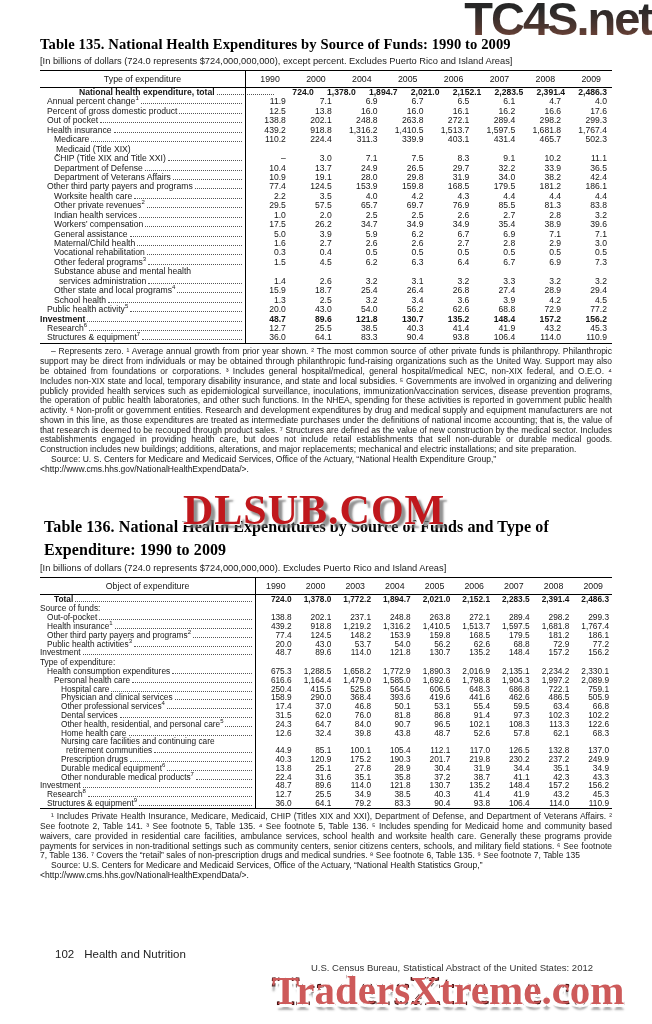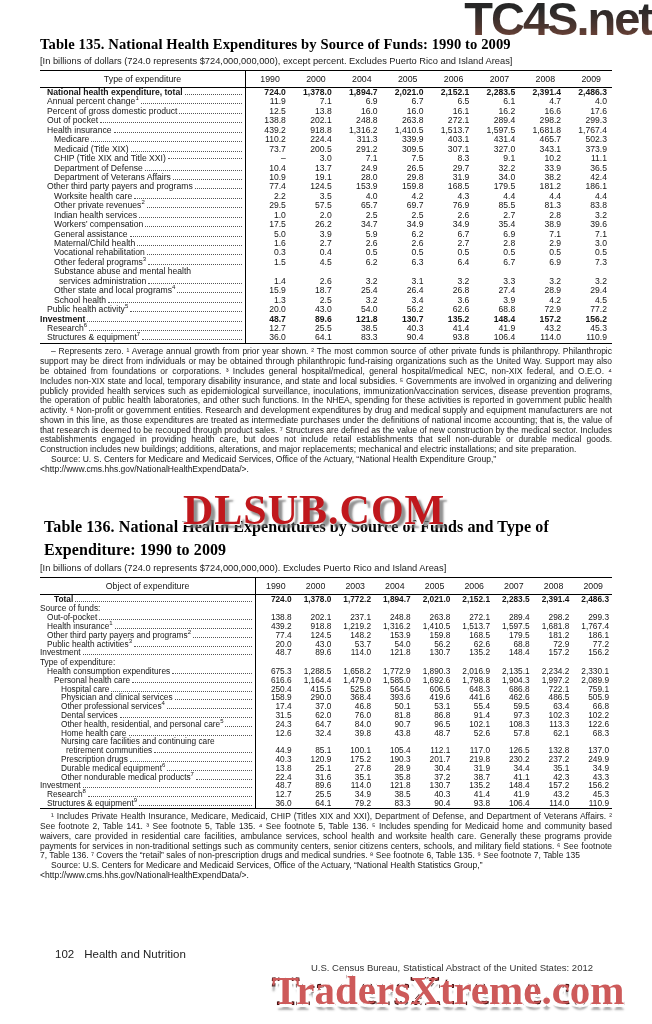--- a/index.html
+++ b/index.html
@@ -78,21 +78,21 @@
             <div class="v hy">2004</div>
             <div class="v hy">2005</div>
             <div class="v hy">2006</div>
             <div class="v hy">2007</div>
             <div class="v hy">2008</div>
             <div class="v hy">2009</div>
           </div>
         </div>
         <div class="trow b">
           <div class="rline">
-            <div class="lcell" style="padding-left: 7px;">
+            <div class="lcell" style="padding-left: 7px; margin-left: 32px;">
               <div class="lt">National health expenditure, total</div>
               <div class="lead"></div>
             </div>
             <div class="vals">
               <div class="v">724.0</div>
               <div class="v">1,378.0</div>
               <div class="v">1,894.7</div>
               <div class="v">2,021.0</div>
               <div class="v">2,152.1</div>
               <div class="v">2,283.5</div>
@@ -186,39 +186,29 @@
               <div class="v">339.9</div>
               <div class="v">403.1</div>
               <div class="v">431.4</div>
               <div class="v">465.7</div>
               <div class="v">502.3</div>
             </div>
           </div>
         </div>
         <div class="trow">
           <div class="rline">
-            <div class="lcell" style="padding-left: 14px;">
+            <div class="lcell" style="padding-left: 14px; flex-direction: column;">
               <div class="lt">Medicaid (Title XIX)</div>
               <div class="lead"></div>
             </div>
-            <div class="vals">
-              <div class="v">73.7</div>
-              <div class="v">200.5</div>
-              <div class="v">291.2</div>
-              <div class="v">309.5</div>
-              <div class="v">307.1</div>
-              <div class="v">327.0</div>
-              <div class="v">343.1</div>
-              <div class="v">373.9</div>
-            </div>
-          </div>
-        </div>
-        <div class="trow">
-          <div class="rline">
-            <div class="lcell" style="padding-left: 14px; align-items: center;">
+          </div>
+        </div>
+        <div class="trow">
+          <div class="rline">
+            <div class="lcell" style="padding-left: 14px;">
               <div class="lt">CHIP (Title XIX and Title XXI)</div>
               <div class="lead"></div>
             </div>
             <div class="vals">
               <div class="v">–</div>
               <div class="v">3.0</div>
               <div class="v">7.1</div>
               <div class="v">7.5</div>
               <div class="v">8.3</div>
               <div class="v">9.1</div>

